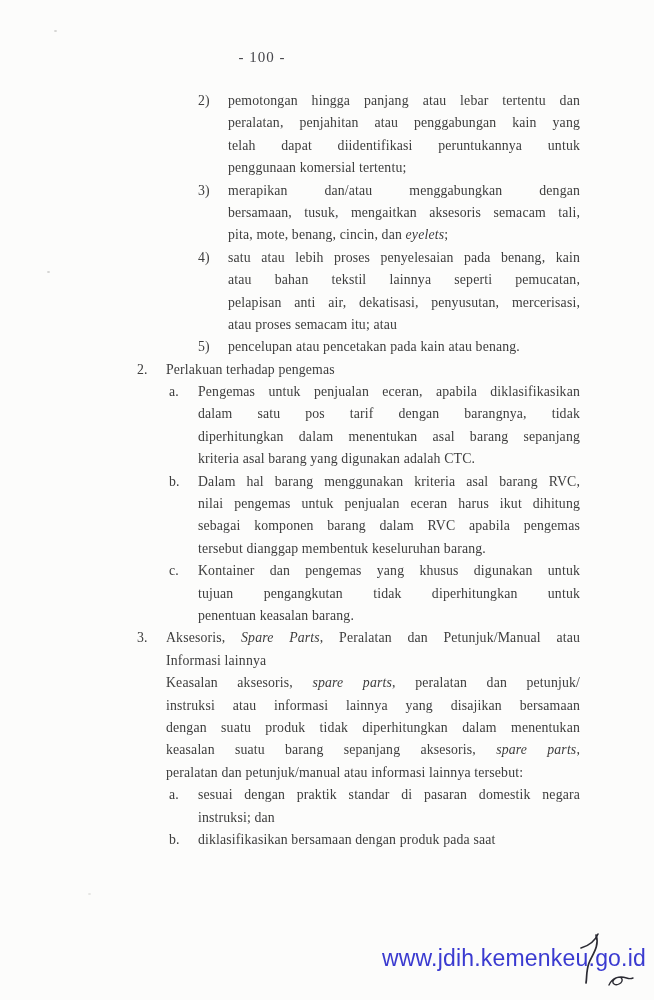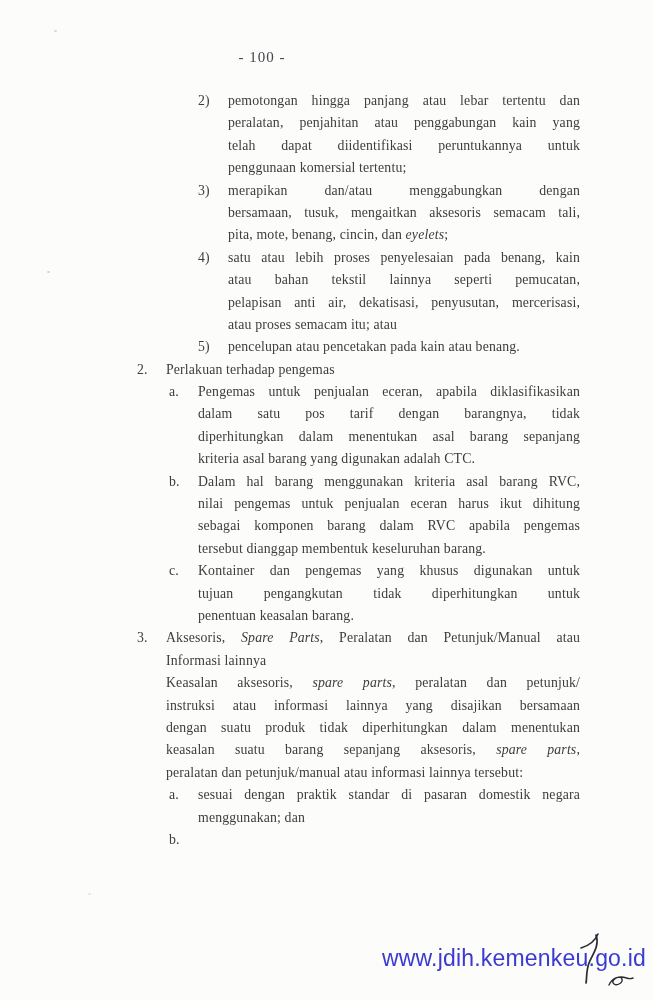--- a/index.html
+++ b/index.html
@@ -134,24 +134,25 @@
     <div class="block indent-1">
       <div class="line">Keasalan aksesoris, <i>spare parts</i>, peralatan dan petunjuk/</div>
       <div class="line">instruksi atau informasi lainnya yang disajikan bersamaan</div>
       <div class="line">dengan suatu produk tidak diperhitungkan dalam menentukan</div>
       <div class="line">keasalan suatu barang sepanjang aksesoris, <i>spare parts</i>,</div>
       <div class="line">peralatan dan petunjuk/manual atau informasi lainnya tersebut:</div>
     </div>
     <div class="block indent-2">
       <span class="marker">a.</span>
       <div class="line">sesuai dengan praktik standar di pasaran domestik negara</div>
-      <div class="line">menggunakan; dan</div>
+      <div class="line">instruksi; dan</div>
     </div>
     <div class="block indent-2">
       <span class="marker">b.</span>
+      <div class="line">diklasifikasikan bersamaan dengan produk pada saat</div>
     </div>
   </div>
 
 <div class="footer-url" style="color: rgb(58, 58, 208);">www.jdih.kemenkeu.go.id</div>
 
 <svg class="pen-marks" width="84" height="75" viewBox="0 0 84 75">
 
   <g fill="none" stroke="#2b2b33" stroke-linecap="round">
     <path d="M 28,9 C 25,16 18,21 11,23" stroke-width="1.6"></path>
     <path d="M 26,10 C 30,21 22,30 19,38 C 16,46 17,53 16,58" stroke-width="1.7"></path>

